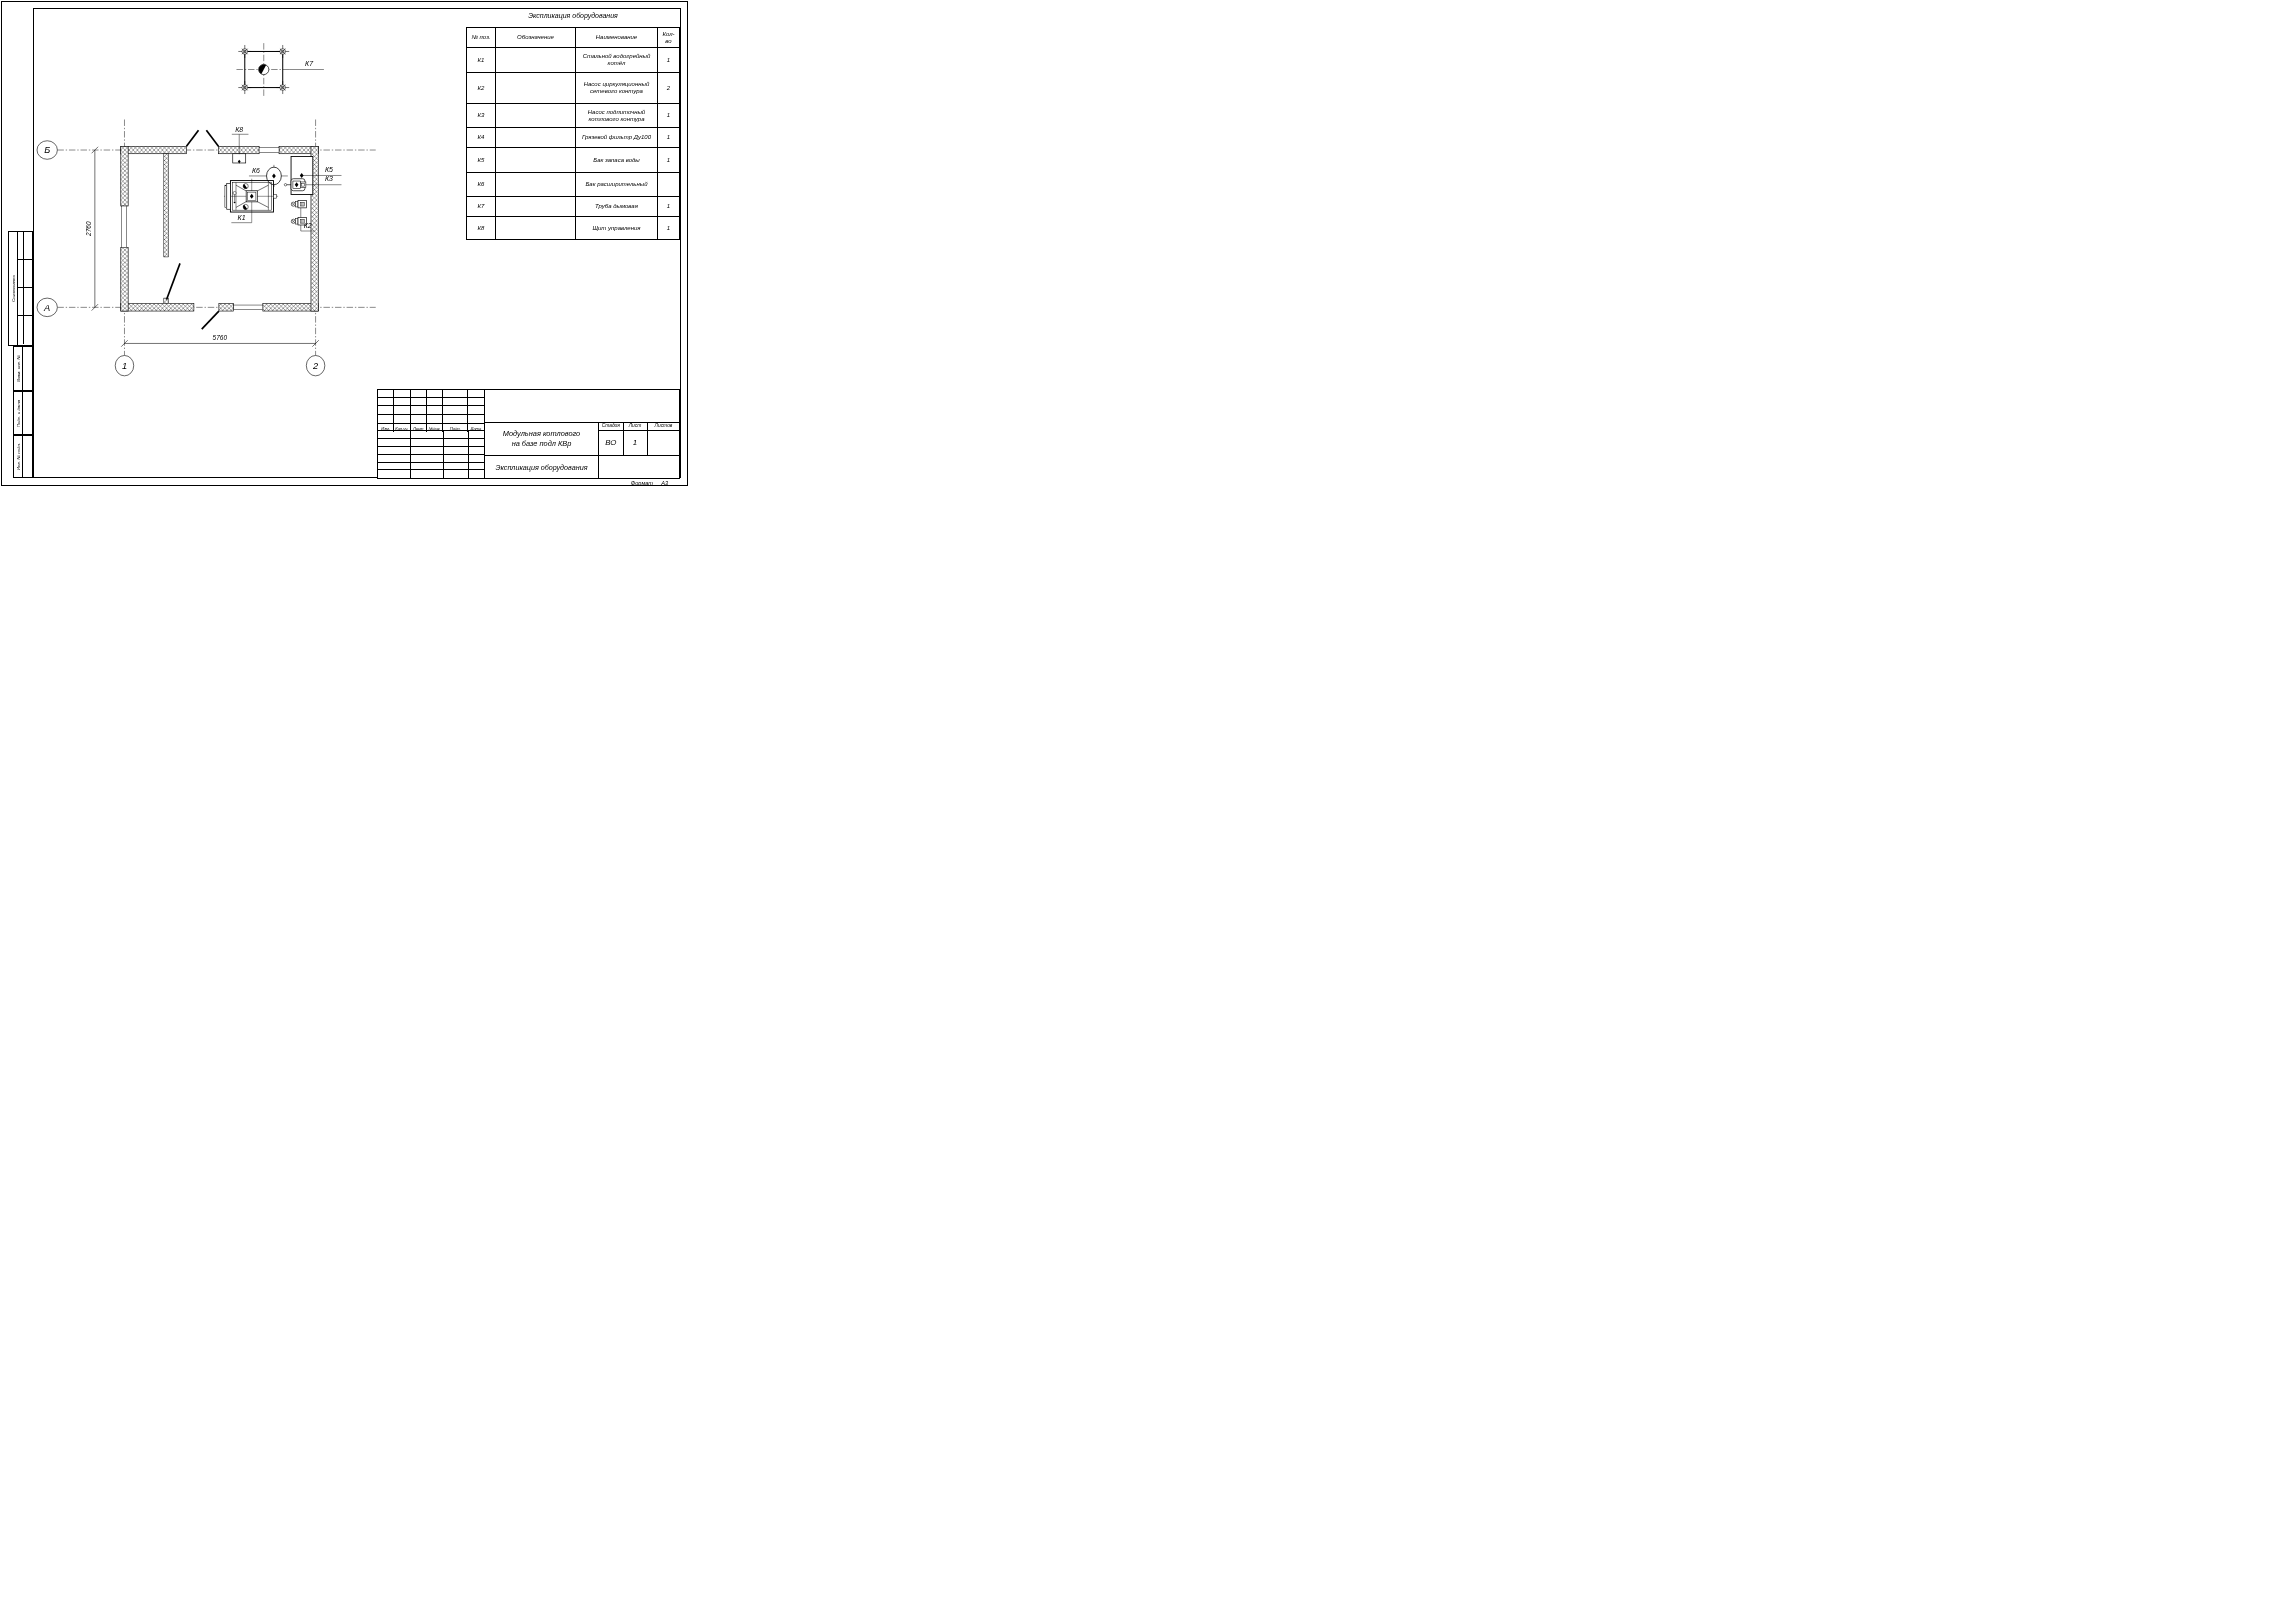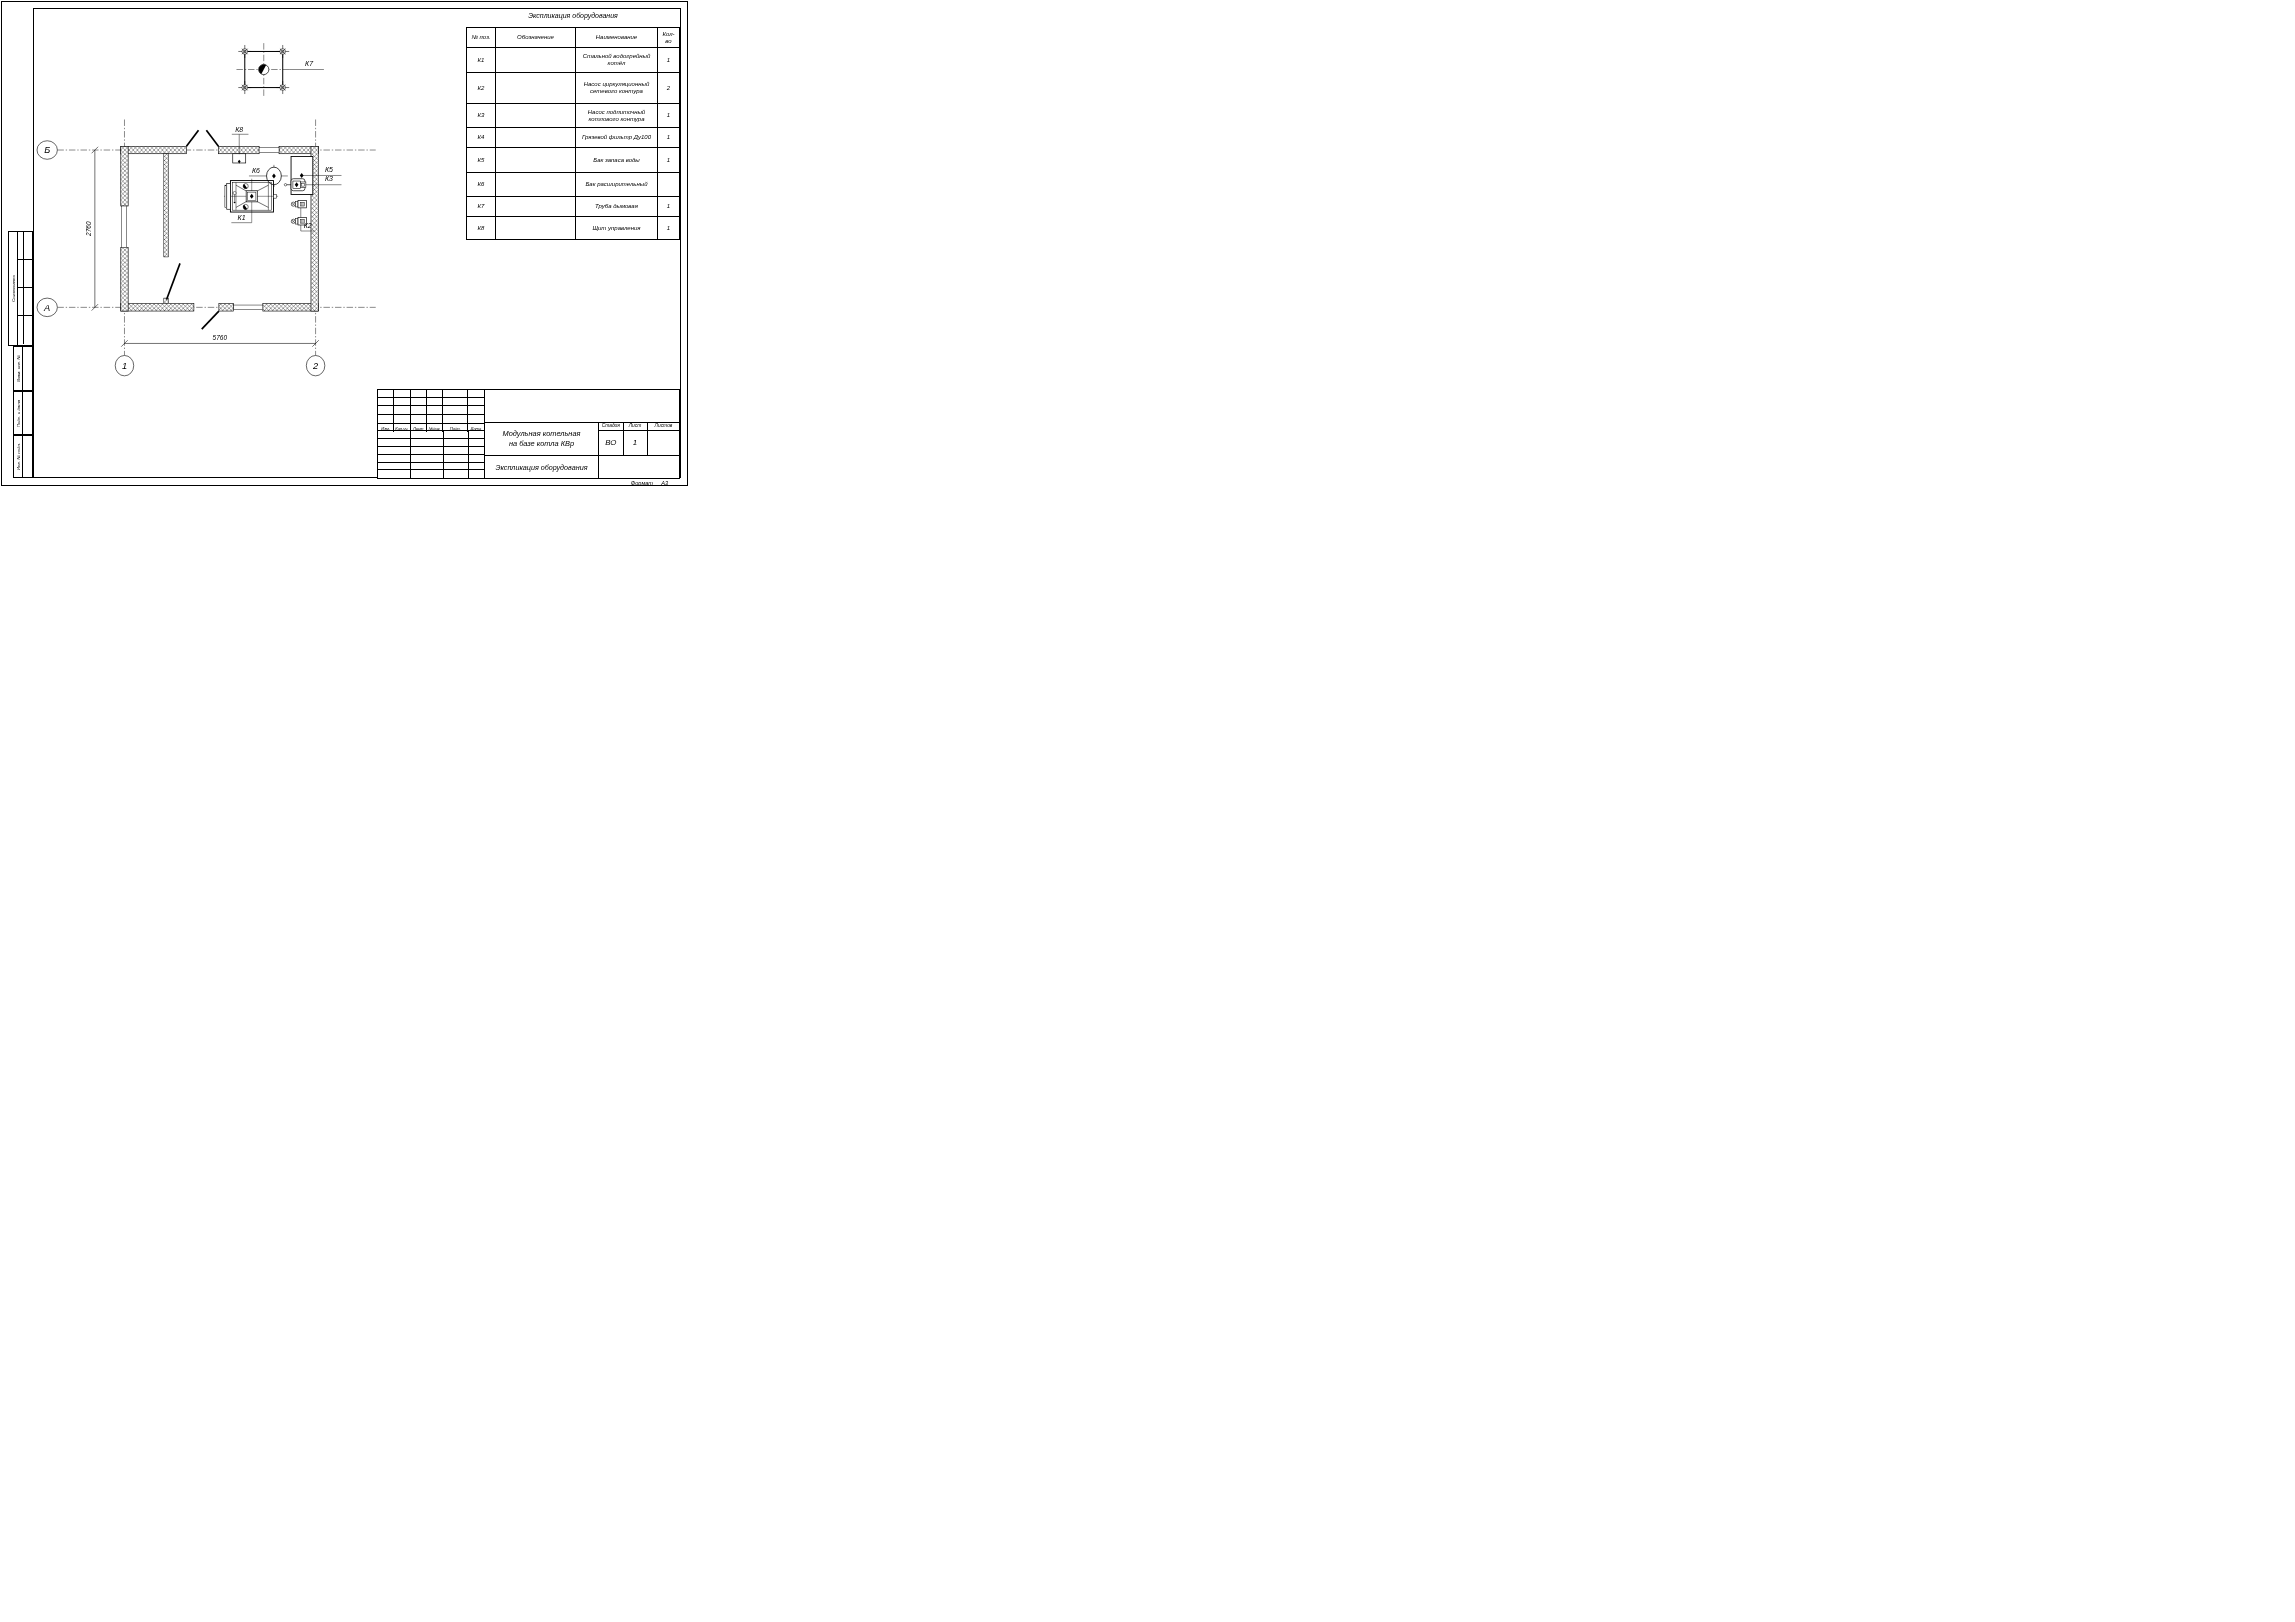--- a/index.html
+++ b/index.html
@@ -383,22 +383,22 @@
   <div class="tb-line" style="left:106px;top:32px;width:195px;height:0.9px;"></div>
   <div class="tb-line" style="left:106px;top:65px;width:195px;height:0.9px;"></div>
   <div class="tb-line" style="left:220px;top:32px;width:0.9px;height:56px;"></div>
   <div class="tb-line" style="left:221px;top:40px;width:80px;height:0.5px;"></div>
   <div class="tb-line" style="left:245px;top:32px;width:0.5px;height:33px;"></div>
   <div class="tb-line" style="left:269px;top:32px;width:0.5px;height:33px;"></div>
 
   <div class="tb-text" style="left:107px;top:0;width:194px;height:32px;"></div>
 
   <div class="tb-text" style="left:107px;top:33px;width:113px;height:32px;flex-direction:column;font-size:7.4px;line-height:1.3;">
-    <span>Модульная котельная</span>
-    <span>на базе котла КВр</span>
+    <span>Модульная котлового</span>
+    <span>на базе подл КВр</span>
   </div>
 
   <div class="tb-text" style="left:221px;top:32px;width:23.6px;height:7.9px;font-size:4.9px;">Стадия</div>
   <div class="tb-text" style="left:245px;top:32px;width:24px;height:7.9px;font-size:4.9px;">Лист</div>
   <div class="tb-text" style="left:270px;top:32px;width:31px;height:7.9px;font-size:4.9px;">Листов</div>
   <div class="tb-text" style="left:221px;top:41px;width:23.6px;height:23.6px;font-size:7.9px;">ВО</div>
   <div class="tb-text" style="left:245px;top:41px;width:24px;height:23.6px;font-size:7.9px;">1</div>
   <div class="tb-text" style="left:270px;top:41px;width:31px;height:23.6px;font-size:7.9px;"></div>
 
   <div class="tb-text" style="left:107px;top:66px;width:113px;height:23px;font-size:7.2px;">Экспликация оборудования</div>

